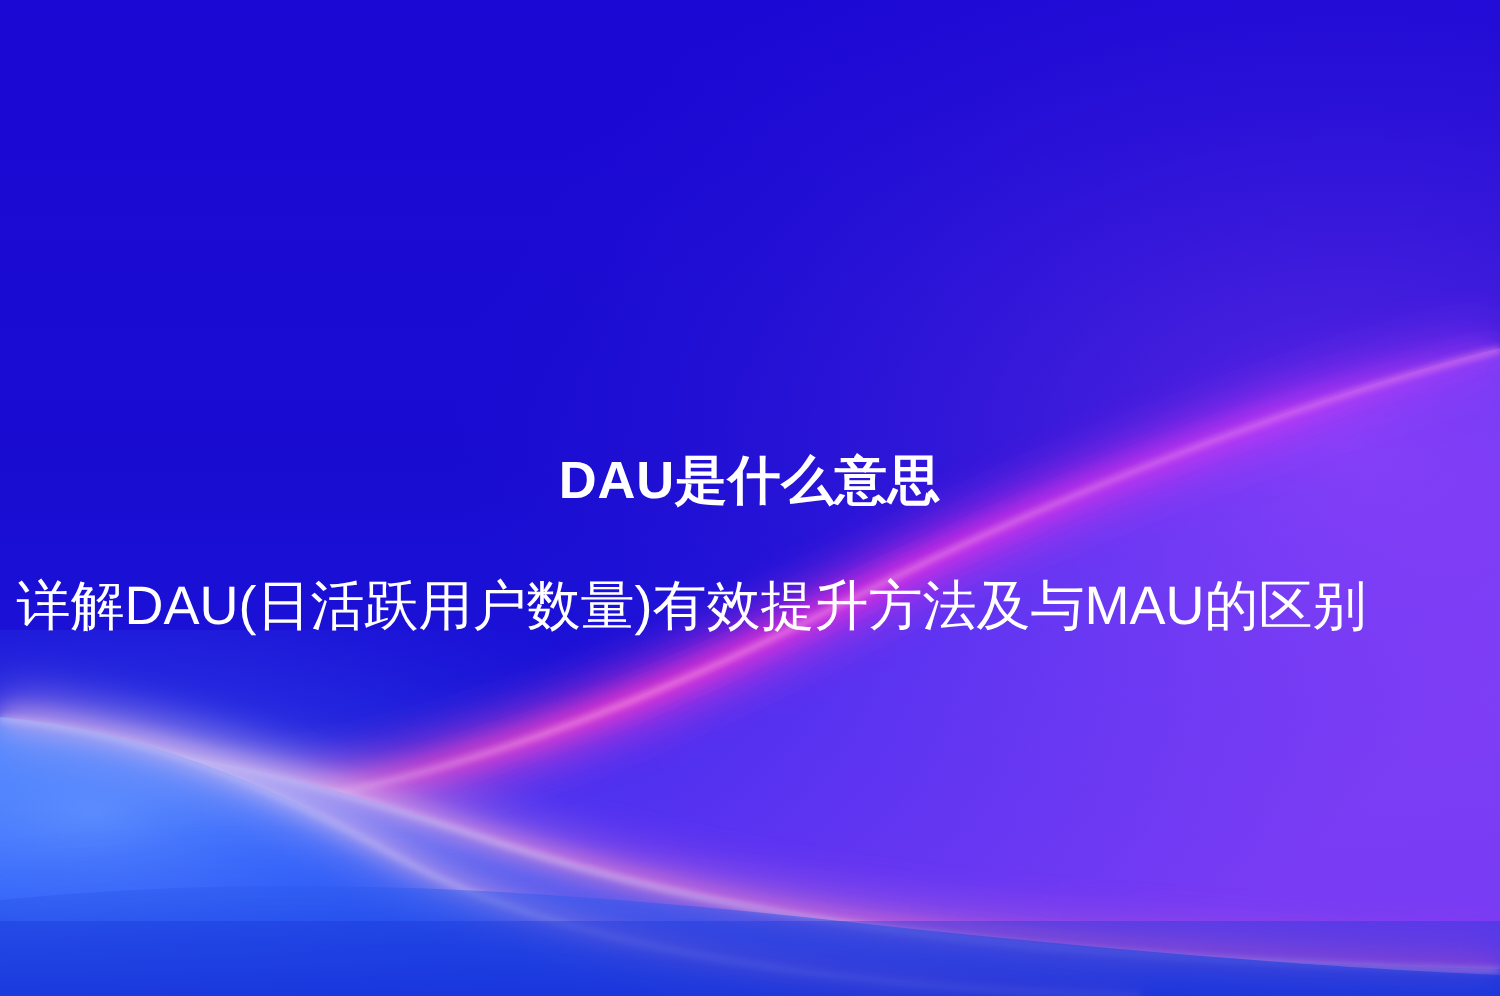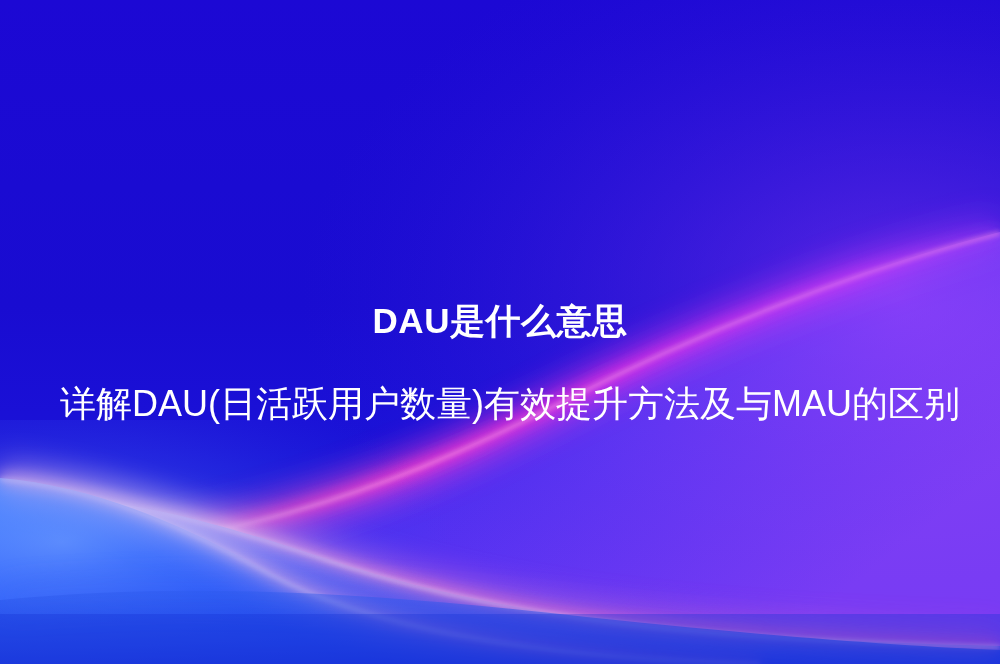--- a/index.html
+++ b/index.html
@@ -65,27 +65,28 @@
     letter-spacing: 0.5px;
     line-height: 1.2;
     white-space: nowrap;
   }
 
   .subtitle {
     position: absolute;
     left: 0;
     top: 339px;
     width: 960px;
-    text-align: right;
+    text-align: left;
     font-size: 36px;
     font-weight: normal;
     color: #ffffff;
     letter-spacing: 0px;
     line-height: 1.25;
     white-space: nowrap;
+    padding-left: 11px;
   }
 </style>
 </head>
 <body>
 
 <div id="banner">
 
   <div class="bg-base"></div>
 
   <svg class="waves" viewBox="0 0 1000 664" preserveAspectRatio="none">

